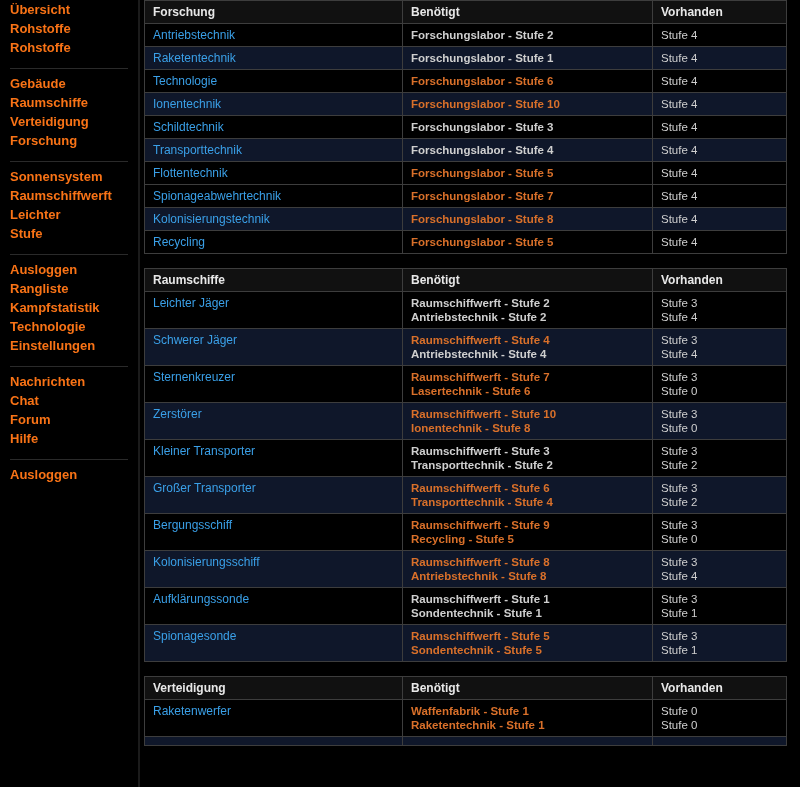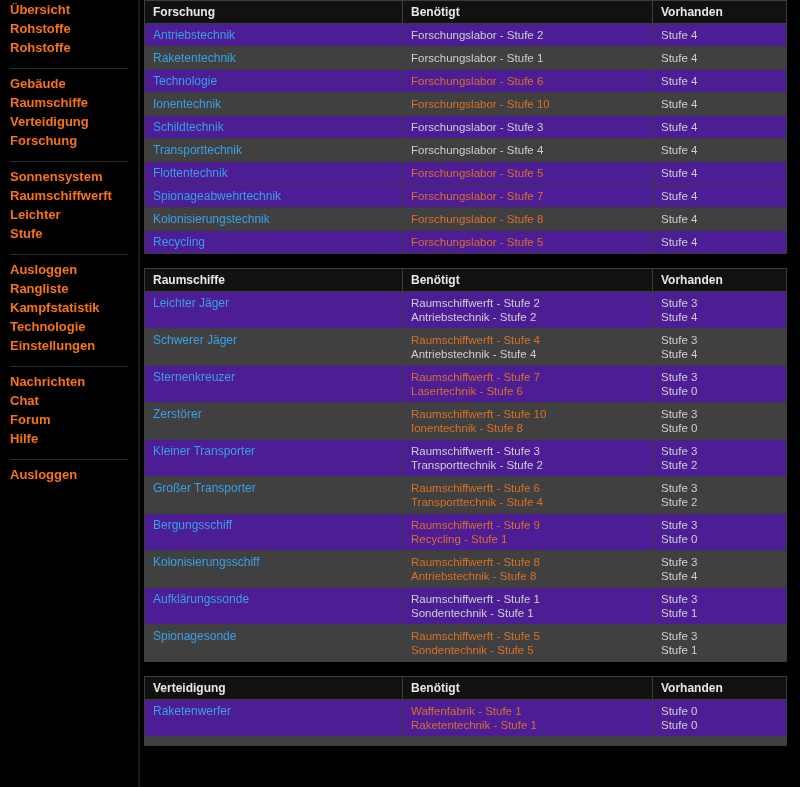--- a/index.html
+++ b/index.html
@@ -74,29 +74,29 @@
     height: 20px;
   }
   table.sect td {
     border: 1px solid #3d3d3d;
     padding: 4px 6px 4px 8px;
     font-size: 11.5px;
     vertical-align: top;
     color: #cfcfcf;
     line-height: 14px;
   }
-  tr.row-a td { background: #4c1d95; }
-  tr.row-b td { background: #404040; }
+  tr.row-a td { background: #000000; }
+  tr.row-b td { background: #0f172a; }
   .name {
     color: #3aa0e8;
     font-size: 12px;
     text-decoration: none;
     white-space: nowrap;
   }
-  .req-line { display: block; white-space: nowrap; }
+  .req-line { display: block; white-space: nowrap; font-weight: bold; }
   .req-ok { color: #cfcfcf; }
   .req-missing { color: #d9702a; }
   .have-line { display: block; color: #cfcfcf; white-space: nowrap; }
 </style>
 </head>
 <body>
 
 <div id="app">
 
   <div id="sidebar">
@@ -324,21 +324,21 @@
             </td>
             <td>
               <span class="have-line">Stufe 3</span>
               <span class="have-line">Stufe 2</span>
             </td>
           </tr>
           <tr class="row-a">
             <td><a class="name" href="#">Bergungsschiff</a></td>
             <td>
               <span class="req-line req-missing">Raumschiffwerft - Stufe 9</span>
-              <span class="req-line req-missing">Recycling - Stufe 1</span>
+              <span class="req-line req-missing">Recycling - Stufe 5</span>
             </td>
             <td>
               <span class="have-line">Stufe 3</span>
               <span class="have-line">Stufe 0</span>
             </td>
           </tr>
           <tr class="row-b">
             <td><a class="name" href="#">Kolonisierungsschiff</a></td>
             <td>
               <span class="req-line req-missing">Raumschiffwerft - Stufe 8</span>

